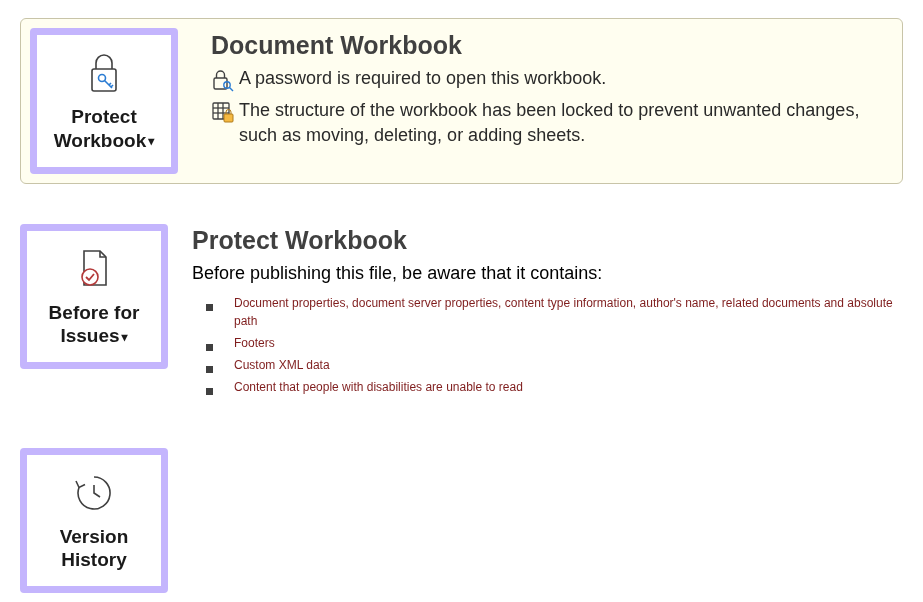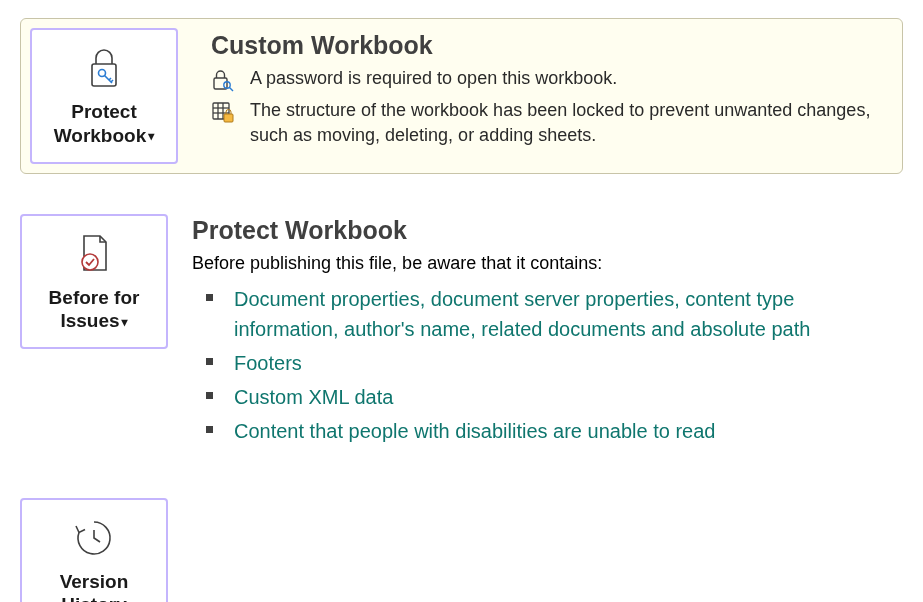--- a/index.html
+++ b/index.html
@@ -29,21 +29,21 @@
     }
     .section-highlighted .button-card {
       margin: 9px;
     }
     .section-highlighted .content-area {
       padding: 12px 20px 18px 0;
     }
     .button-card {
       width: 148px;
       min-height: 120px;
-      border: 2px solid #c4b5fd;
+      border: 7px solid #c4b5fd;
       border-radius: 4px;
       background: #ffffff;
       display: flex;
       flex-direction: column;
       align-items: center;
       justify-content: center;
       padding: 14px 8px;
       cursor: pointer;
       flex-shrink: 0;
     }
@@ -73,21 +73,21 @@
     }
     .content-area h2 {
       font-size: 25px;
       font-weight: 600;
       color: #404040;
       margin-bottom: 6px;
     }
     .status-line {
       display: flex;
       align-items: flex-start;
-      gap: 15px;
+      gap: 4px;
       margin-bottom: 6px;
       font-size: 18px;
       line-height: 1.4;
       color: #2a2a2a;
     }
     .status-line .mini-icon {
       flex-shrink: 0;
       width: 24px;
       height: 24px;
       margin-top: 2px;
@@ -98,22 +98,22 @@
       margin-bottom: 8px;
       line-height: 1.4;
     }
     ul.bullets {
       list-style: none;
       padding-left: 8px;
     }
     ul.bullets li {
       position: relative;
       padding-left: 34px;
-      font-size: 20px;
-      color: #0f766e;
+      font-size: 12px;
+      color: #7f1d1d;
       line-height: 1.5;
       margin-bottom: 4px;
     }
     ul.bullets li::before {
       content: '';
       position: absolute;
       left: 6px;
       top: 10px;
       width: 7px;
       height: 7px;
@@ -136,21 +136,21 @@
         <path d="M20.5 29.5 L28 37" stroke="#2b7cd3" stroke-width="1.6"></path>
         <path d="M25 34 l2 -2 M27 36 l2 -2" stroke="#2b7cd3" stroke-width="1.6"></path>
       </svg>
     </div>
     <div class="label">
       <span class="label-text">Protect</span>
       <span><span>Workbook</span><span class="chev">▾</span></span>
     </div>
   </div>
   <div class="content-area">
-    <h2>Custom Workbook</h2>
+    <h2>Document Workbook</h2>
     <div class="status-line">
       <span class="mini-icon">
         <svg width="24" height="24" viewBox="0 0 24 24">
           <rect x="3" y="10" width="13" height="11" rx="1.5" fill="none" stroke="#404040" stroke-width="1.4"></rect>
           <path d="M5.5 10 v-3 a4 4 0 0 1 8 0 v3" fill="none" stroke="#404040" stroke-width="1.4"></path>
           <circle cx="16" cy="17" r="3.2" fill="none" stroke="#2b7cd3" stroke-width="1.4"></circle>
           <path d="M18.5 19.5 L22 23" stroke="#2b7cd3" stroke-width="1.4"></path>
         </svg>
       </span>
       <span>A password is required to open this workbook.</span>

